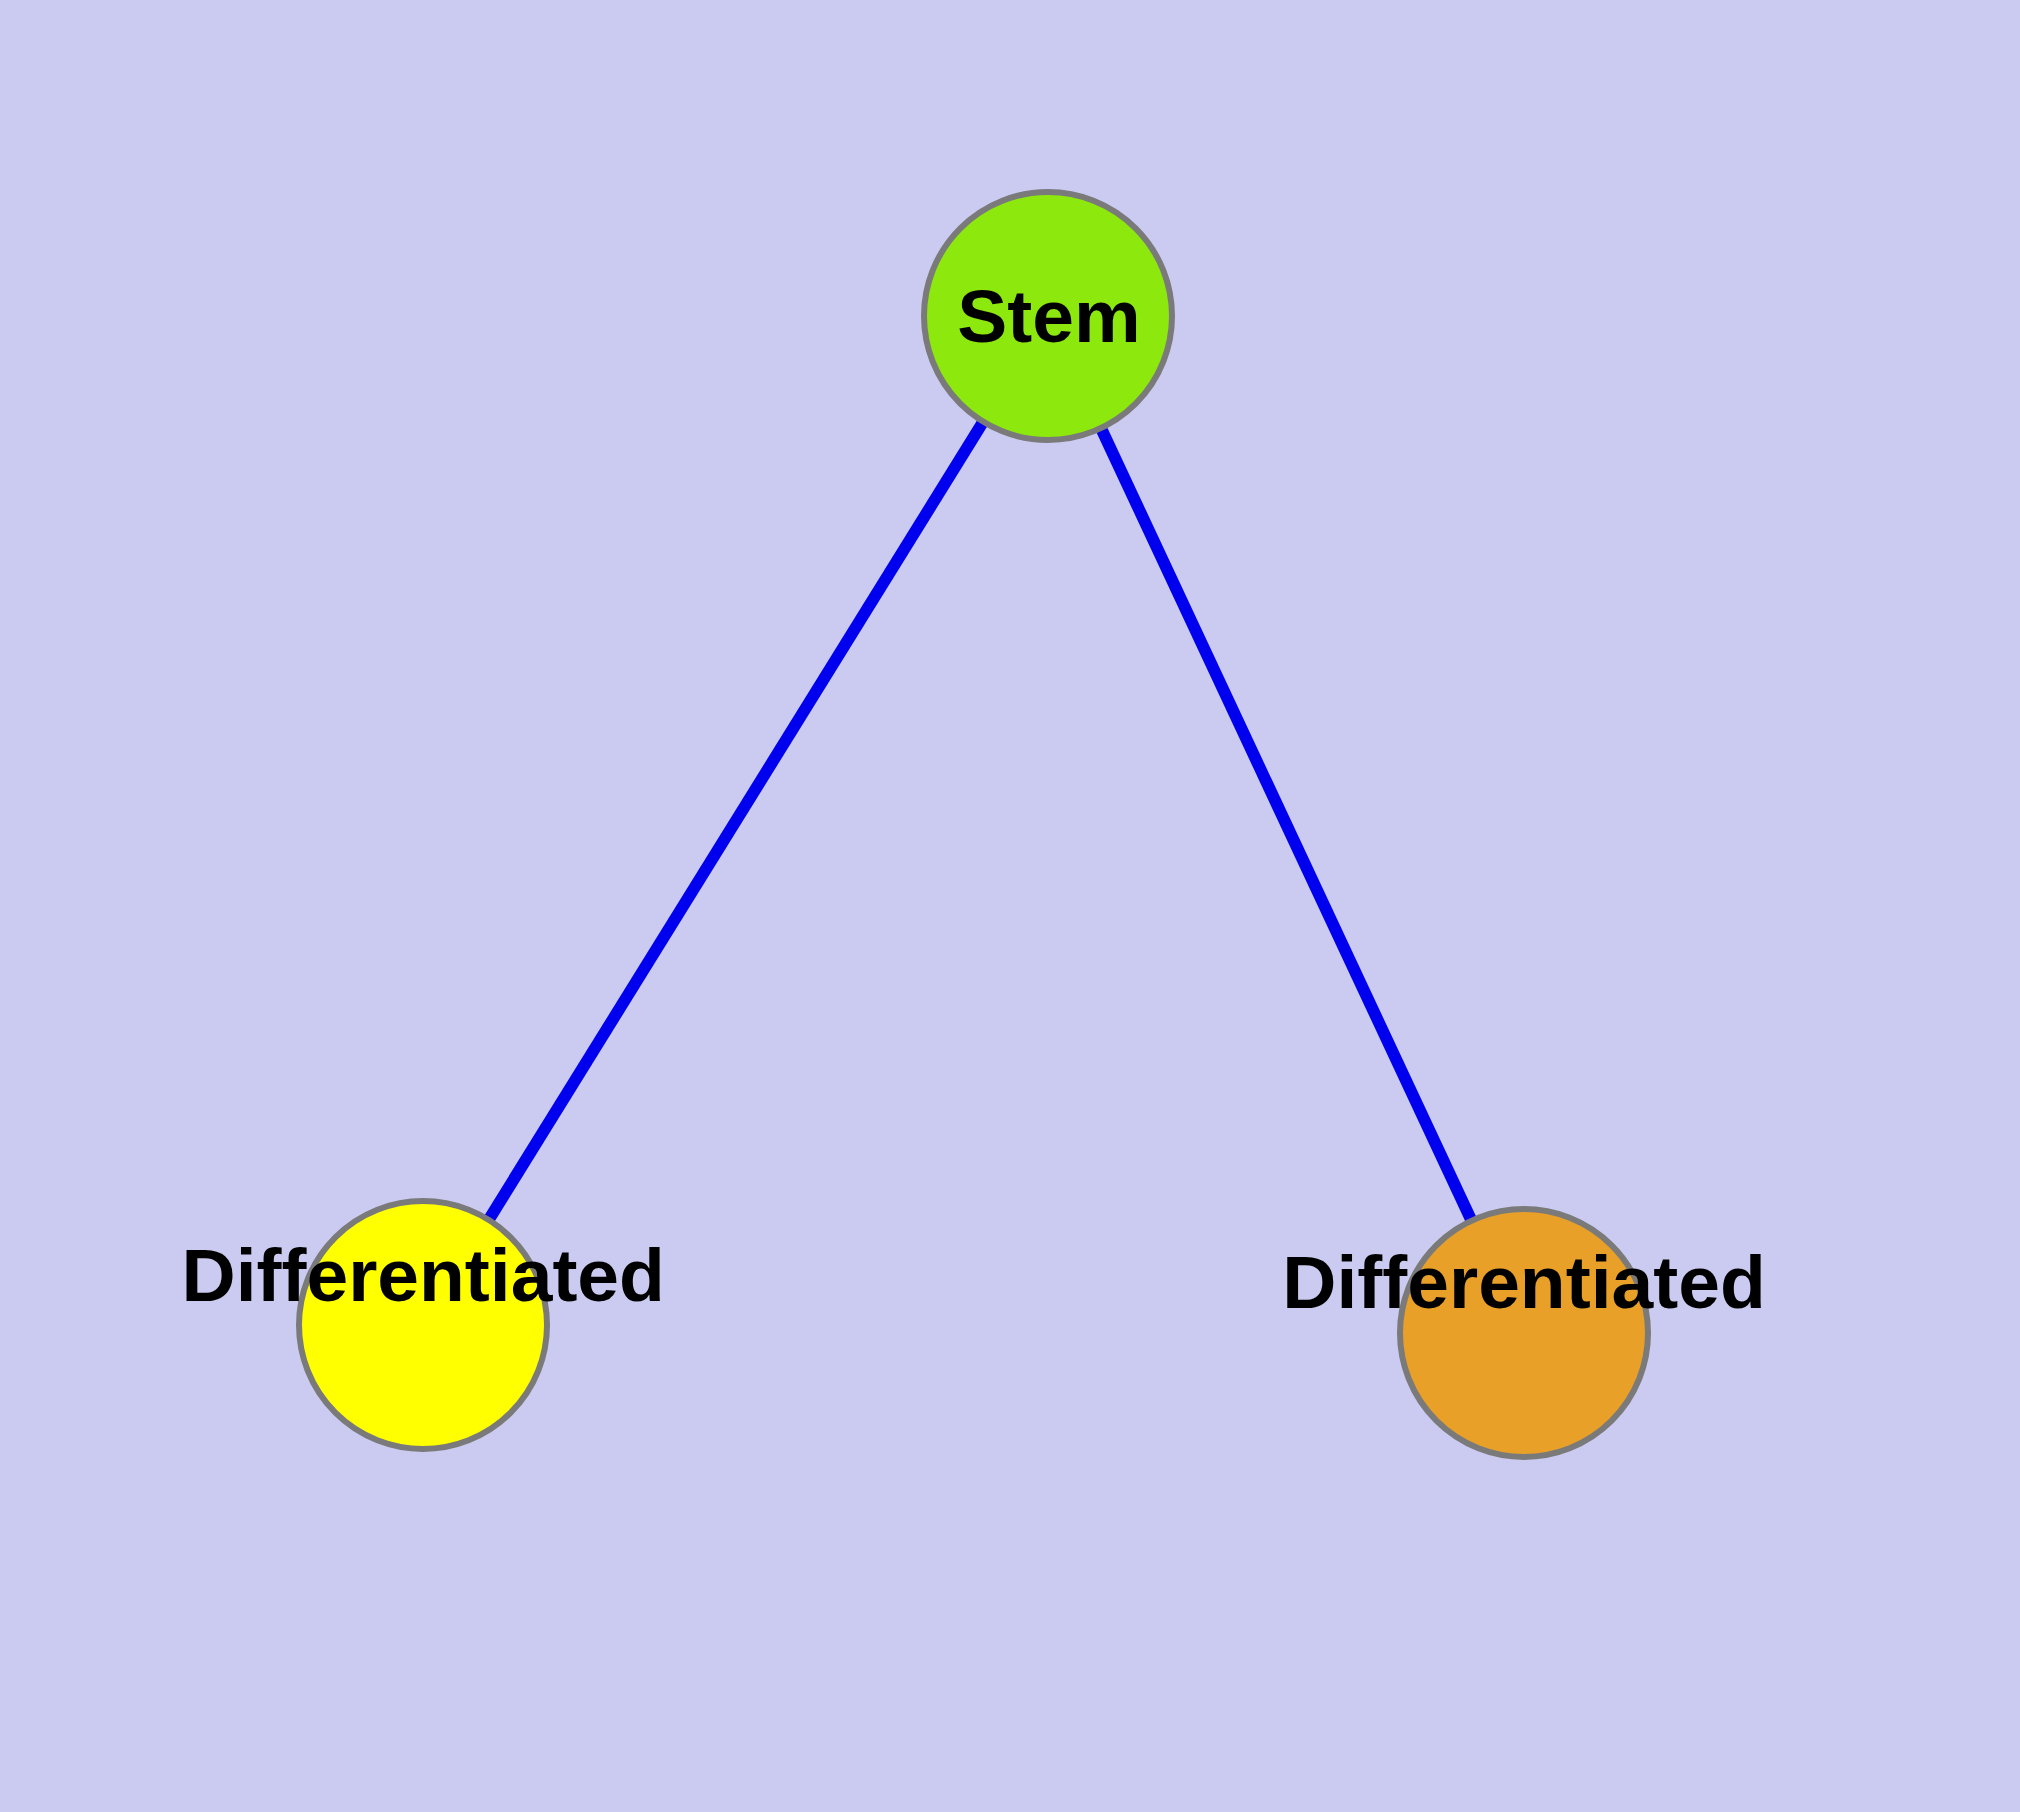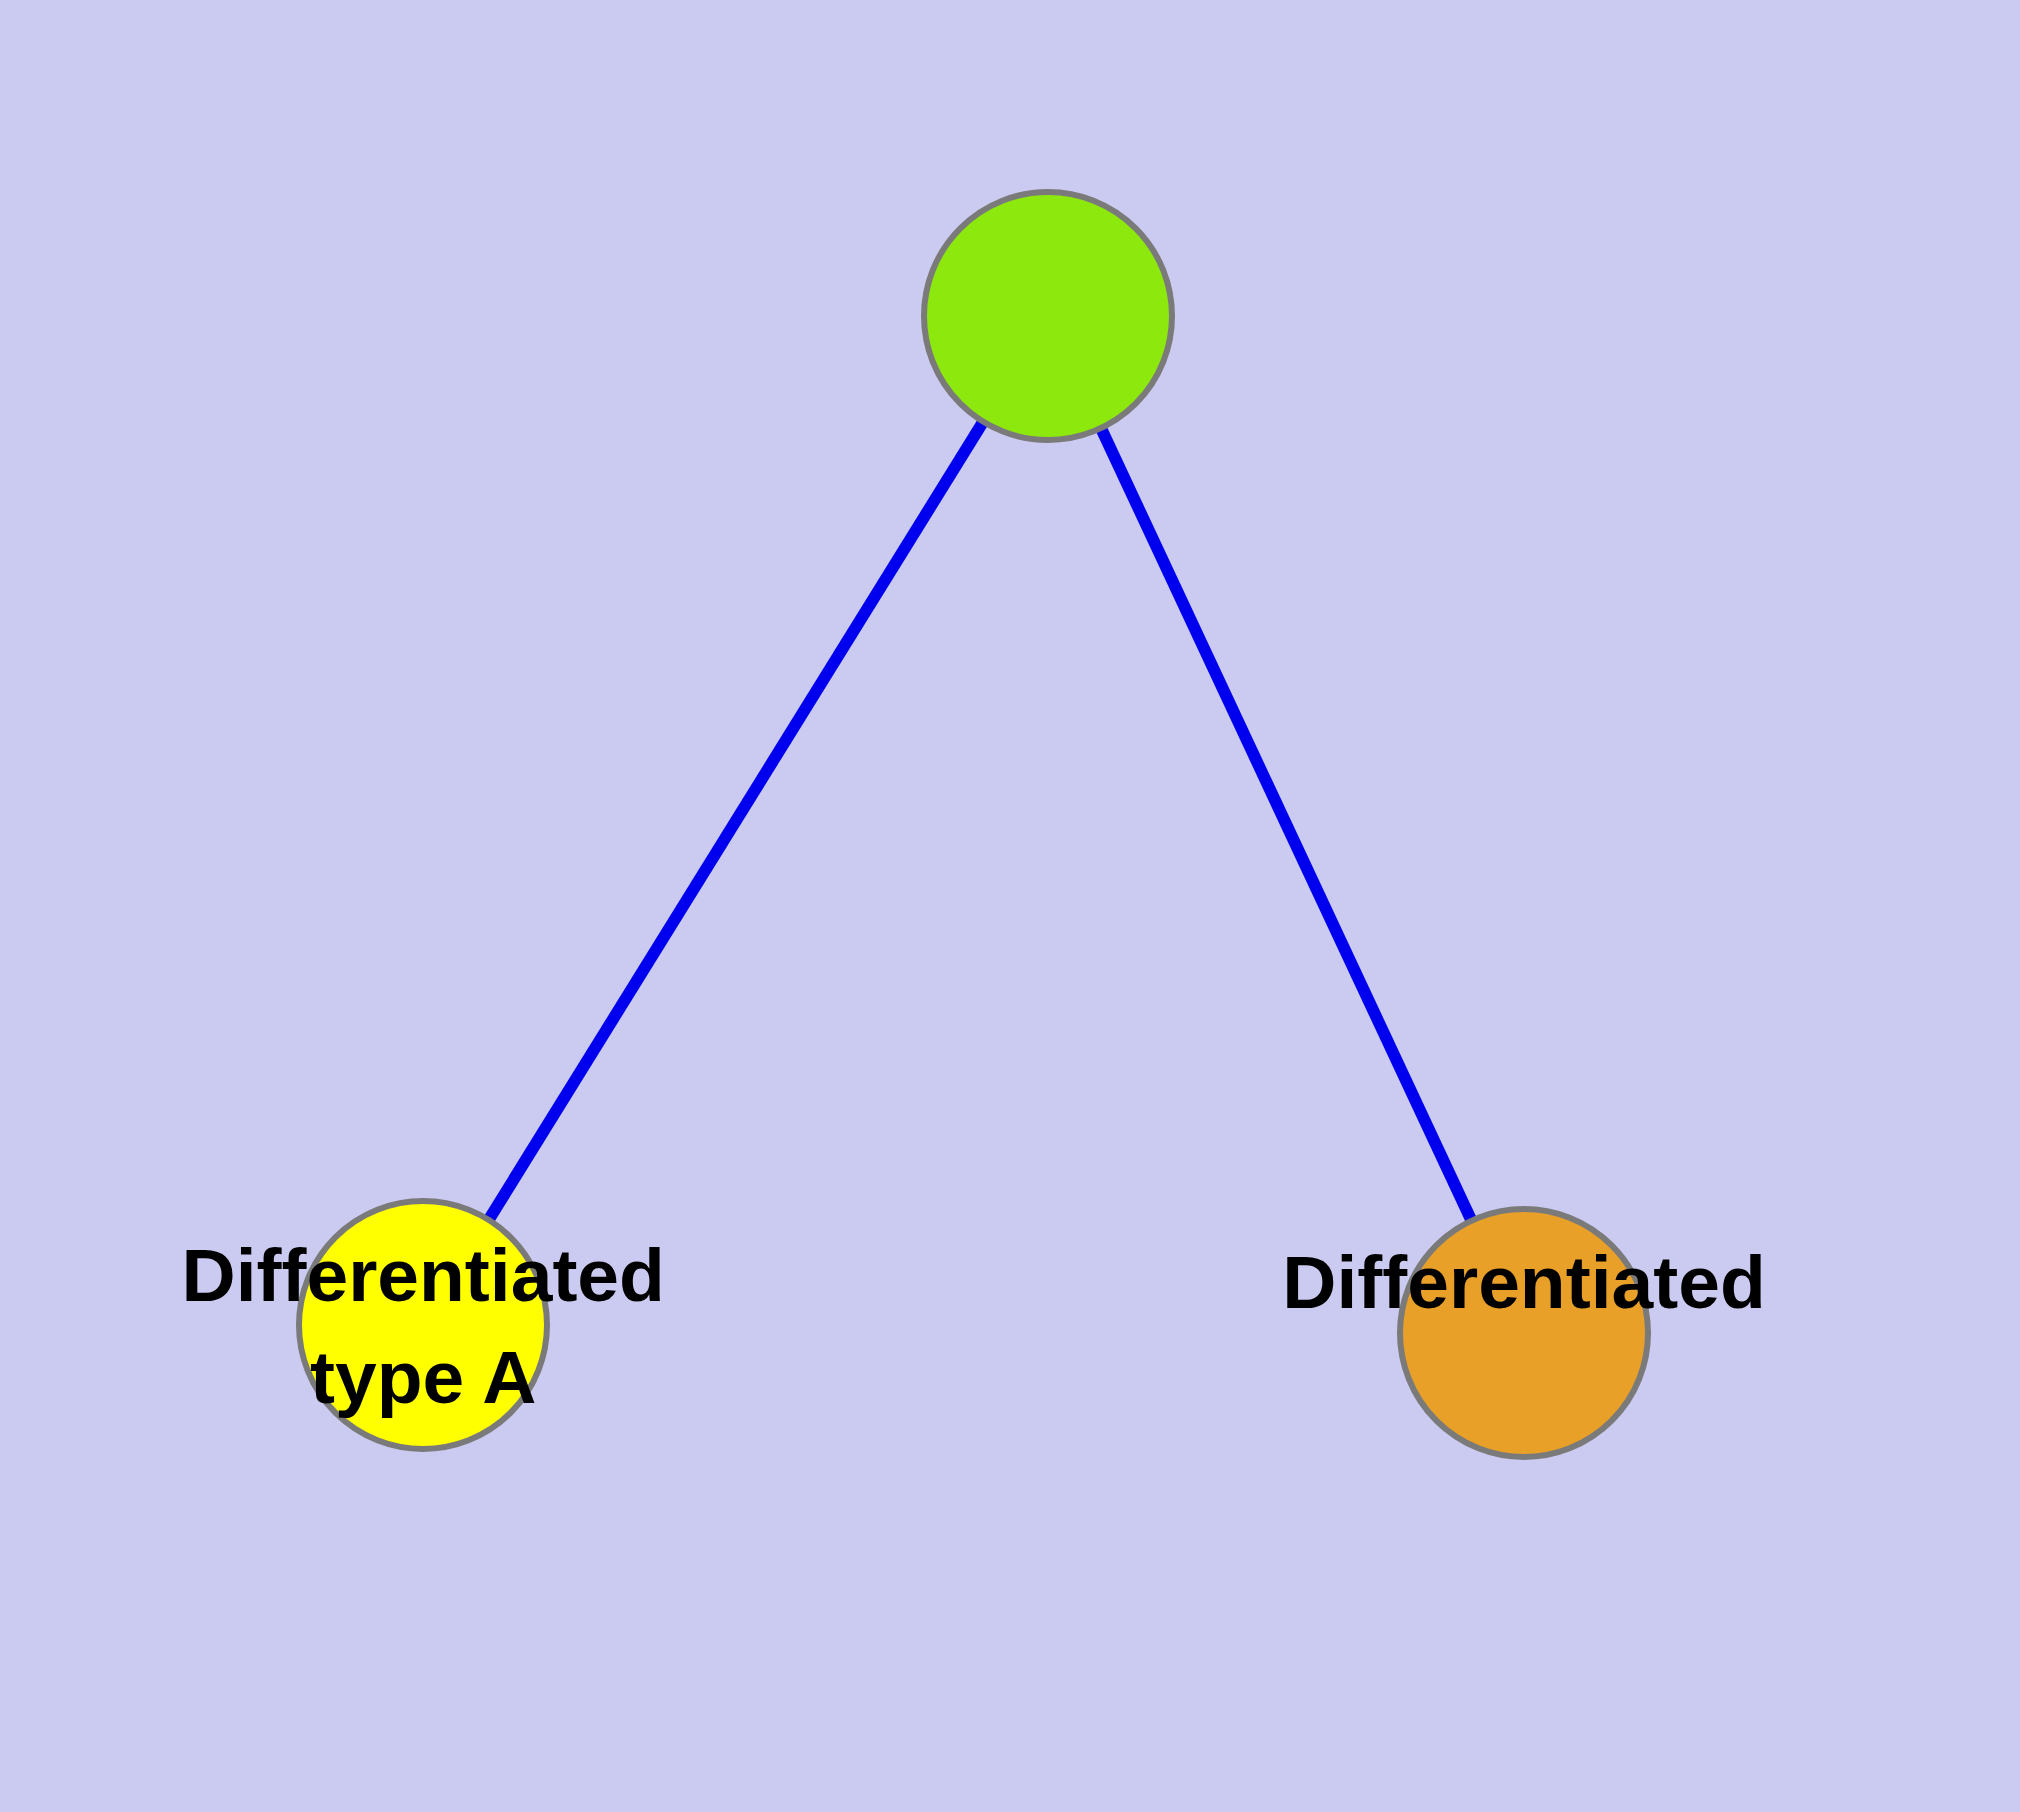--- a/index.html
+++ b/index.html
@@ -60,24 +60,26 @@
     <line x1="1237" y1="373" x2="499" y2="1564" style="stroke: rgb(0, 0, 238);"></line>
     <line x1="1237" y1="373" x2="1798" y2="1573" style="stroke: rgb(0, 0, 238);"></line>
   </svg>
 
   <div class="node-circle stem" style="background-color: rgb(141, 232, 14); border-color: rgb(122, 122, 122);"></div>
 
   <div class="node-circle type-a" style="background-color: rgb(255, 255, 0); border-color: rgb(122, 122, 122);"></div>
 
   <div class="node-circle type-b" style="background-color: rgb(232, 160, 40); border-color: rgb(122, 122, 122);"></div>
 
+  <div class="node-label stem" style="color: rgb(0, 0, 0);">
+    <span class="label-line">Stem</span>
+  </div>
 
   <div class="node-label type-a" style="color: rgb(0, 0, 0);">
     <span class="label-line">Differentiated</span>
-    <span class="label-line">type A</span>
   </div>
 
   <div class="node-label type-b" style="color: rgb(0, 0, 0);">
     <span class="label-line">Differentiated</span>
   </div>
 
 </div>
 
 
 </body></html>

